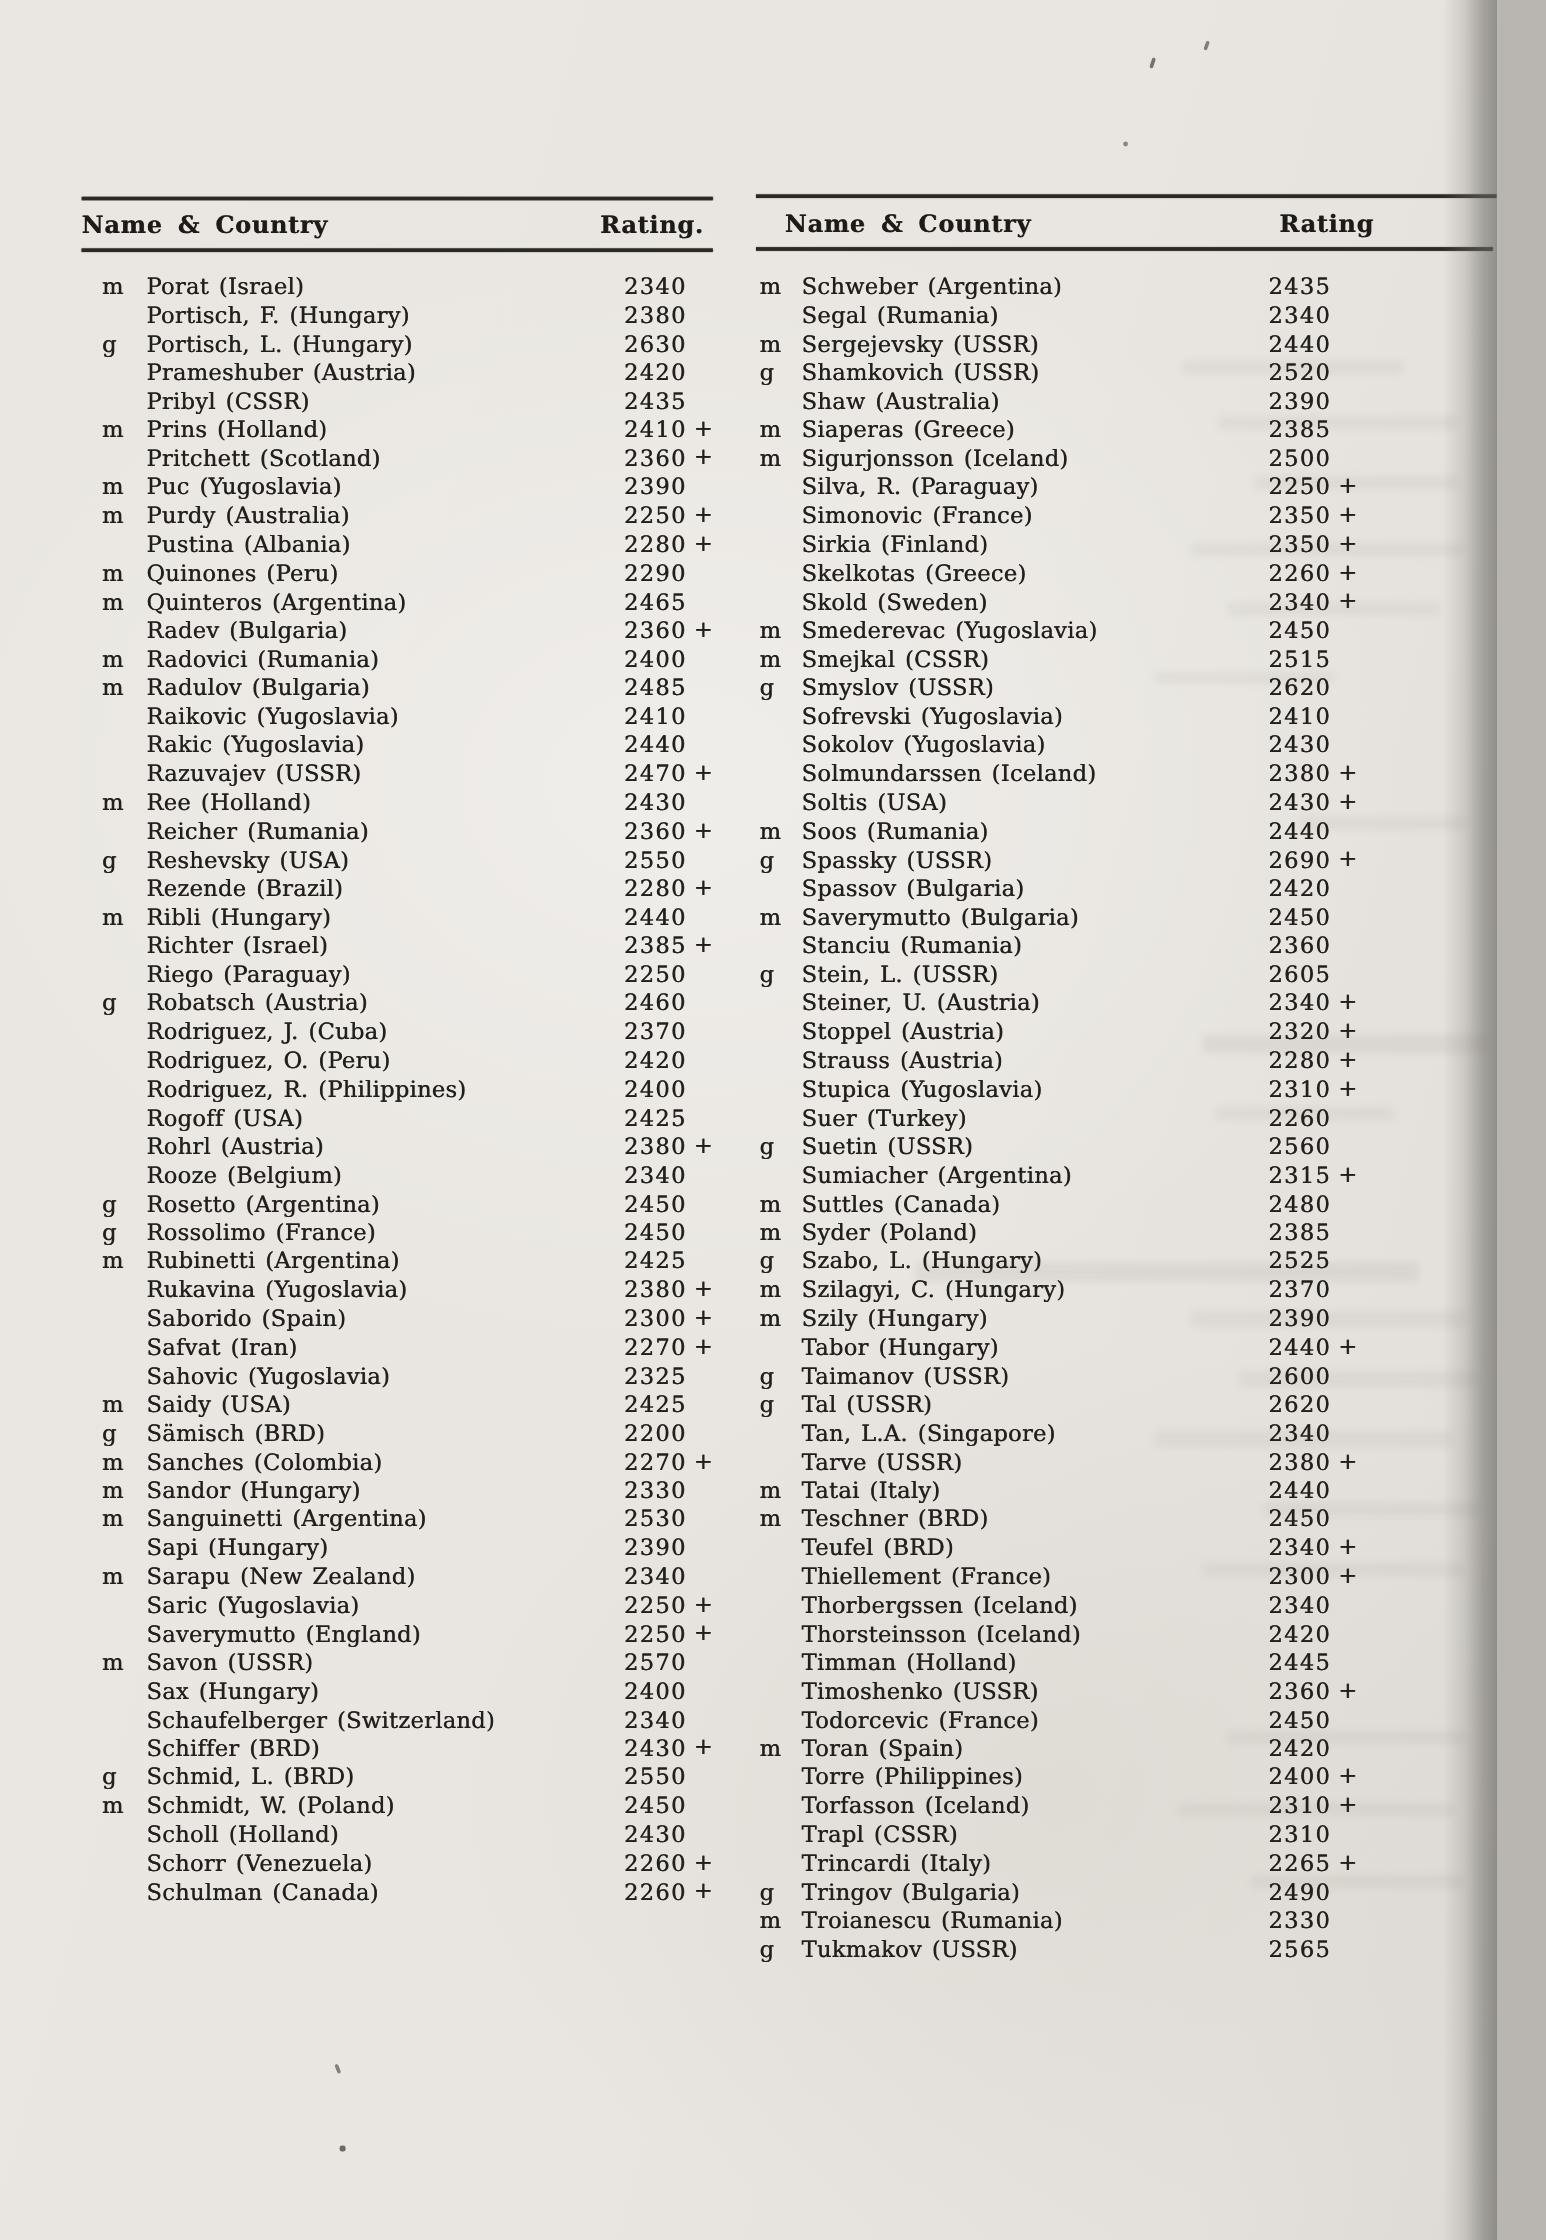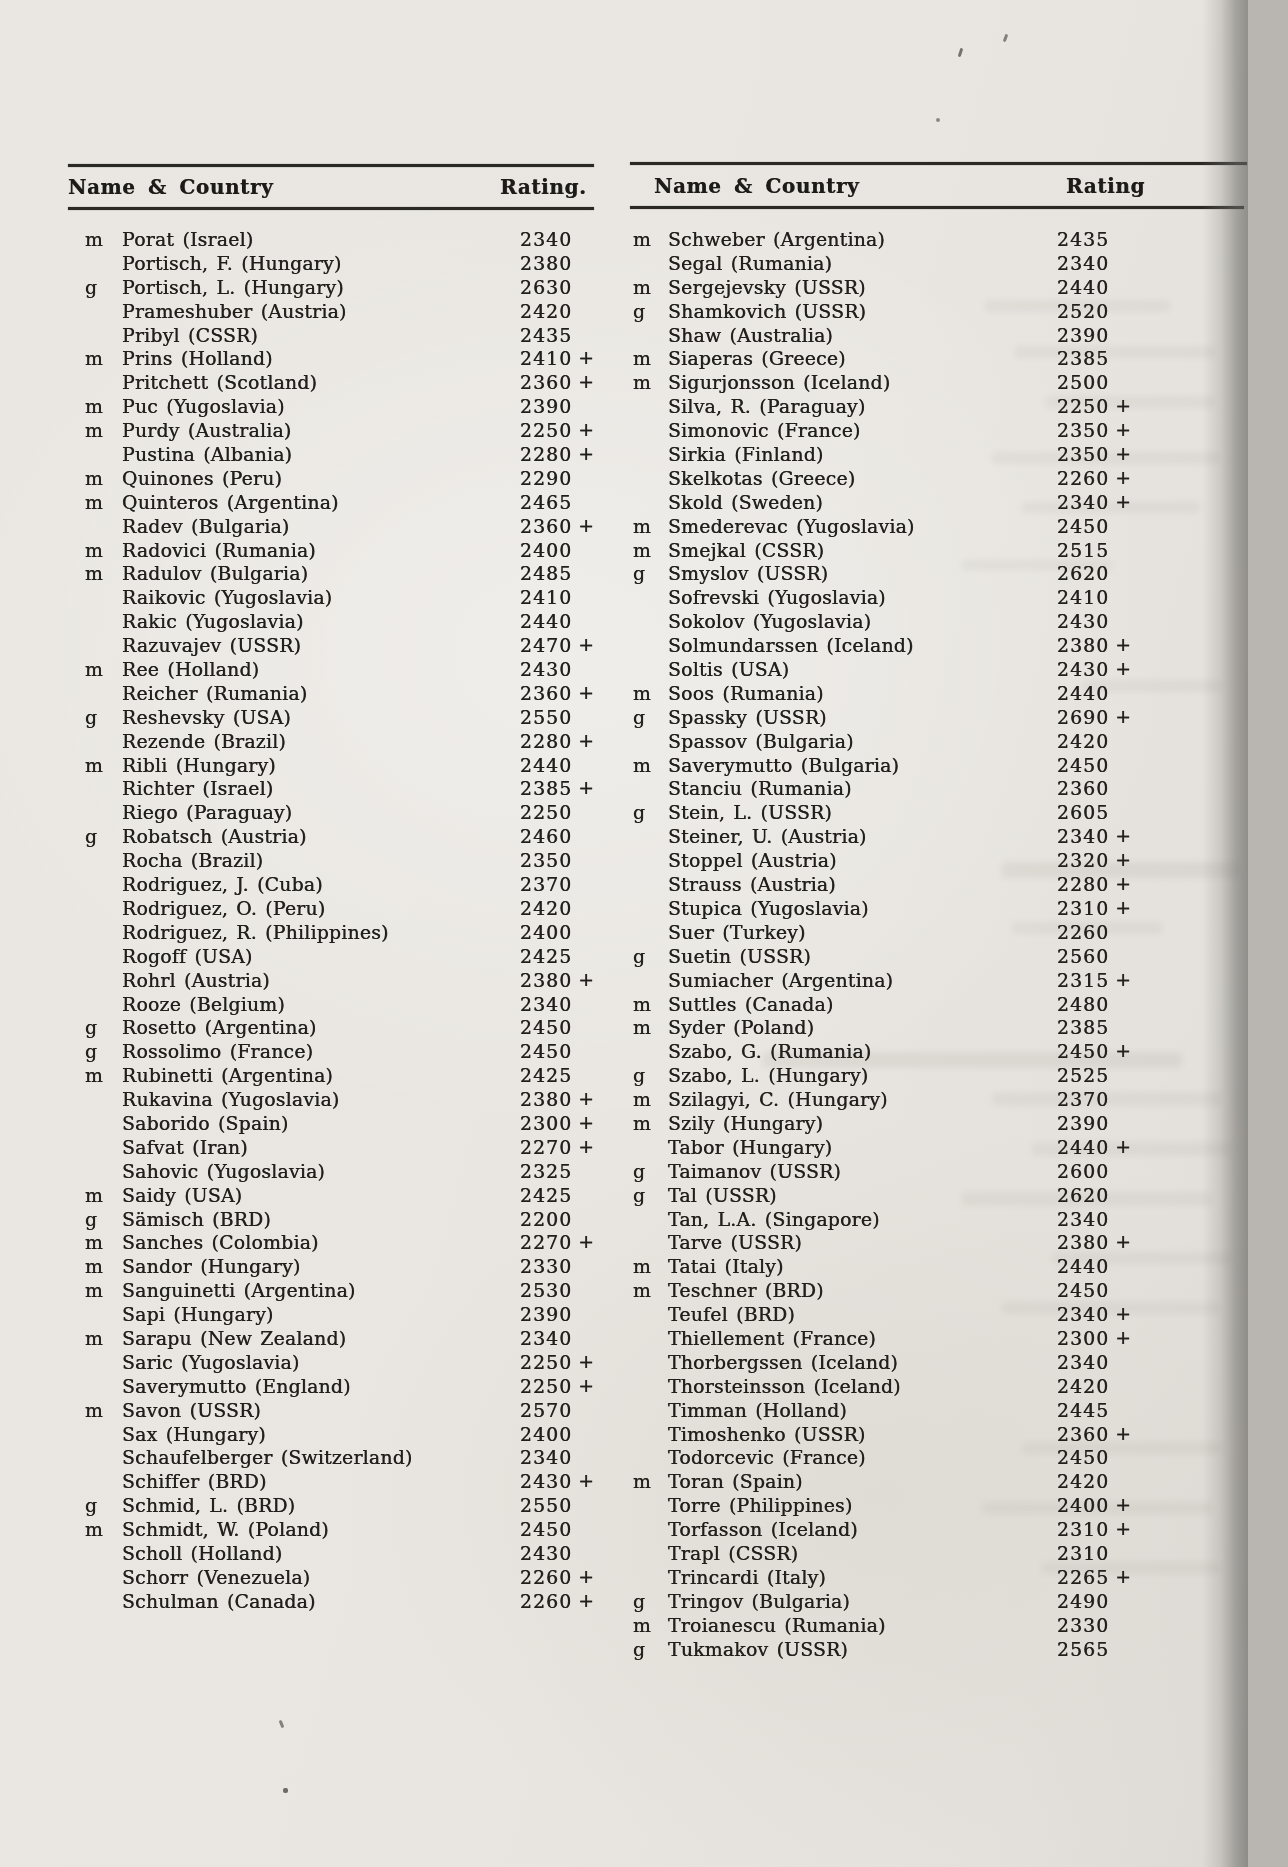--- a/index.html
+++ b/index.html
@@ -207,25 +207,20 @@
         <span class="nm">Riego (Paraguay)</span>
         <span class="rt">2250</span>
       </div>
       <div class="row">
         <span class="flag">g</span>
         <span class="nm">Robatsch (Austria)</span>
         <span class="rt">2460</span>
       </div>
       <div class="row">
         <span class="flag"></span>
-        <span class="nm">Rocha (Brazil)</span>
-        <span class="rt">2350</span>
-      </div>
-      <div class="row">
-        <span class="flag"></span>
         <span class="nm">Rodriguez, J. (Cuba)</span>
         <span class="rt">2370</span>
       </div>
       <div class="row">
         <span class="flag"></span>
         <span class="nm">Rodriguez, O. (Peru)</span>
         <span class="rt">2420</span>
       </div>
       <div class="row">
         <span class="flag"></span>
@@ -543,25 +538,20 @@
         <span class="flag">m</span>
         <span class="nm">Suttles (Canada)</span>
         <span class="rt">2480</span>
       </div>
       <div class="row">
         <span class="flag">m</span>
         <span class="nm">Syder (Poland)</span>
         <span class="rt">2385</span>
       </div>
       <div class="row">
-        <span class="flag"></span>
-        <span class="nm">Szabo, G. (Rumania)</span>
-        <span class="rt">2450<span class="plus">+</span></span>
-      </div>
-      <div class="row">
         <span class="flag">g</span>
         <span class="nm">Szabo, L. (Hungary)</span>
         <span class="rt">2525</span>
       </div>
       <div class="row">
         <span class="flag">m</span>
         <span class="nm">Szilagyi, C. (Hungary)</span>
         <span class="rt">2370</span>
       </div>
       <div class="row">

